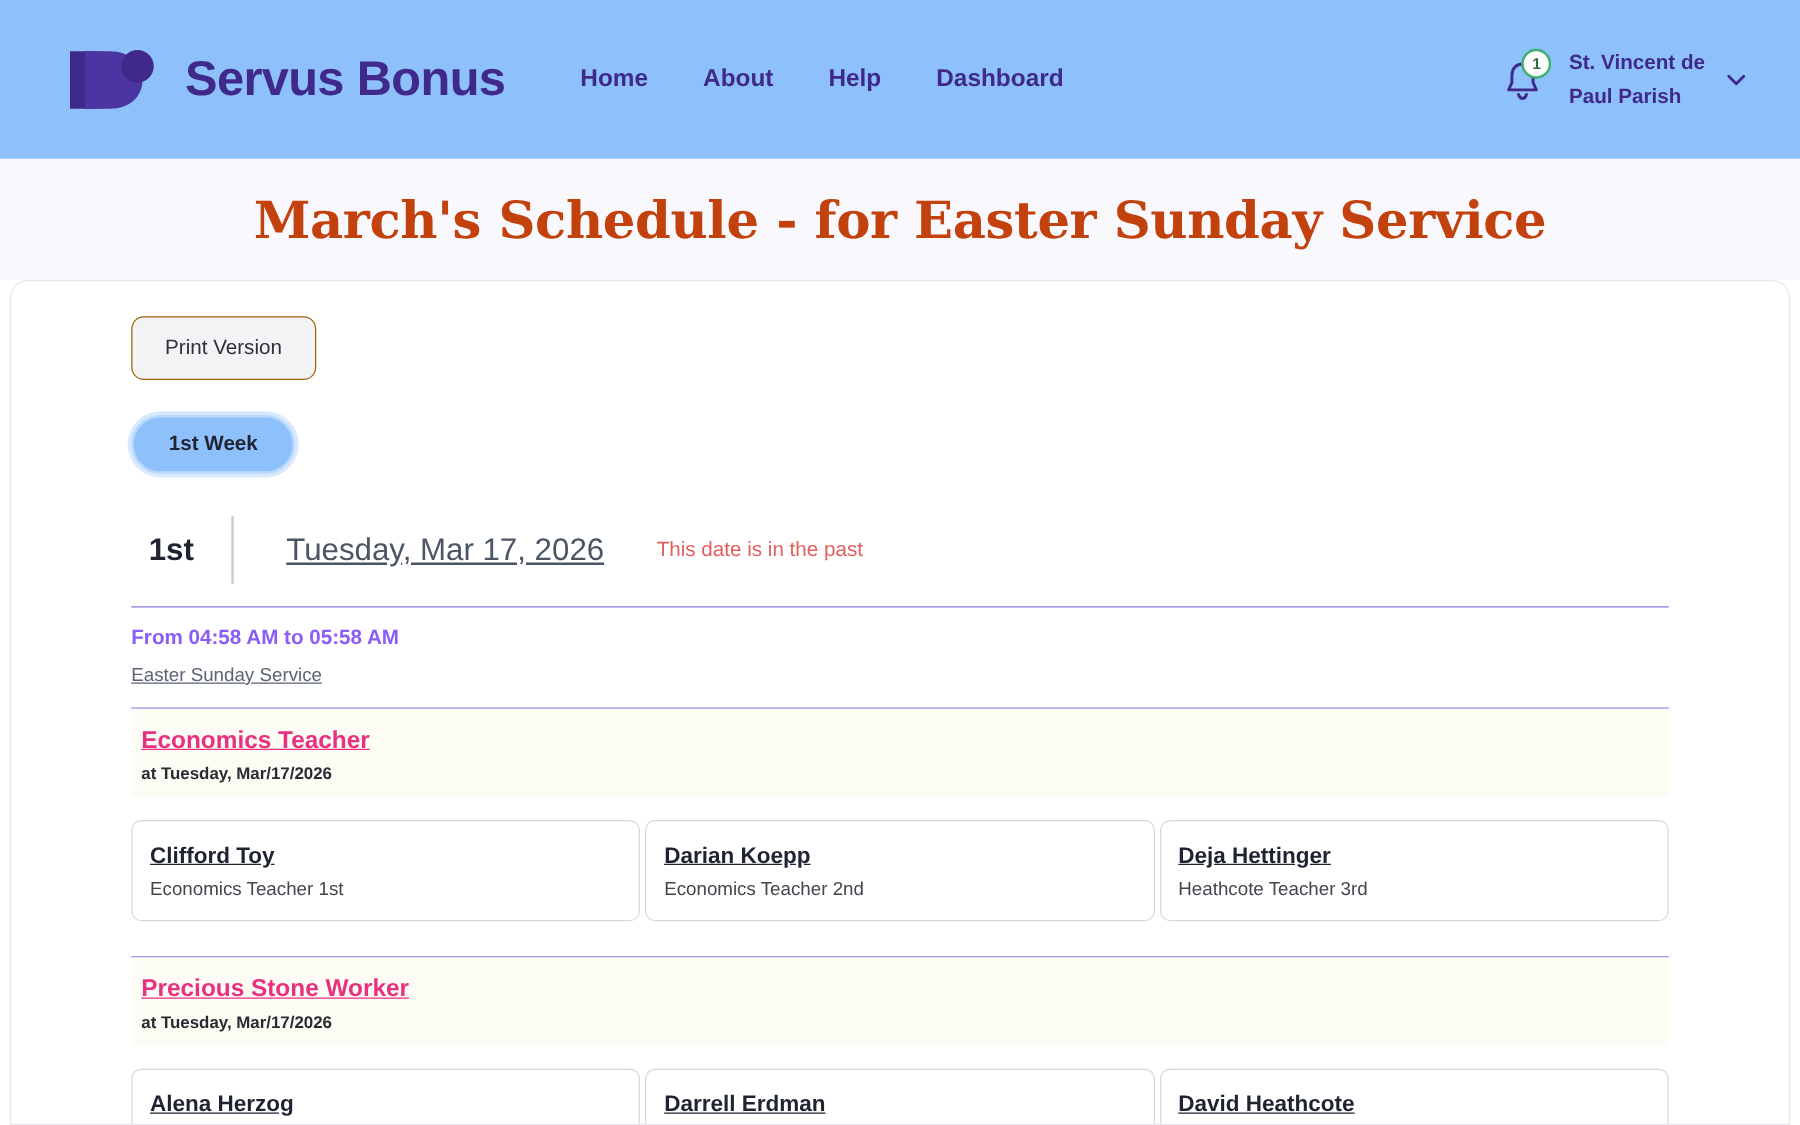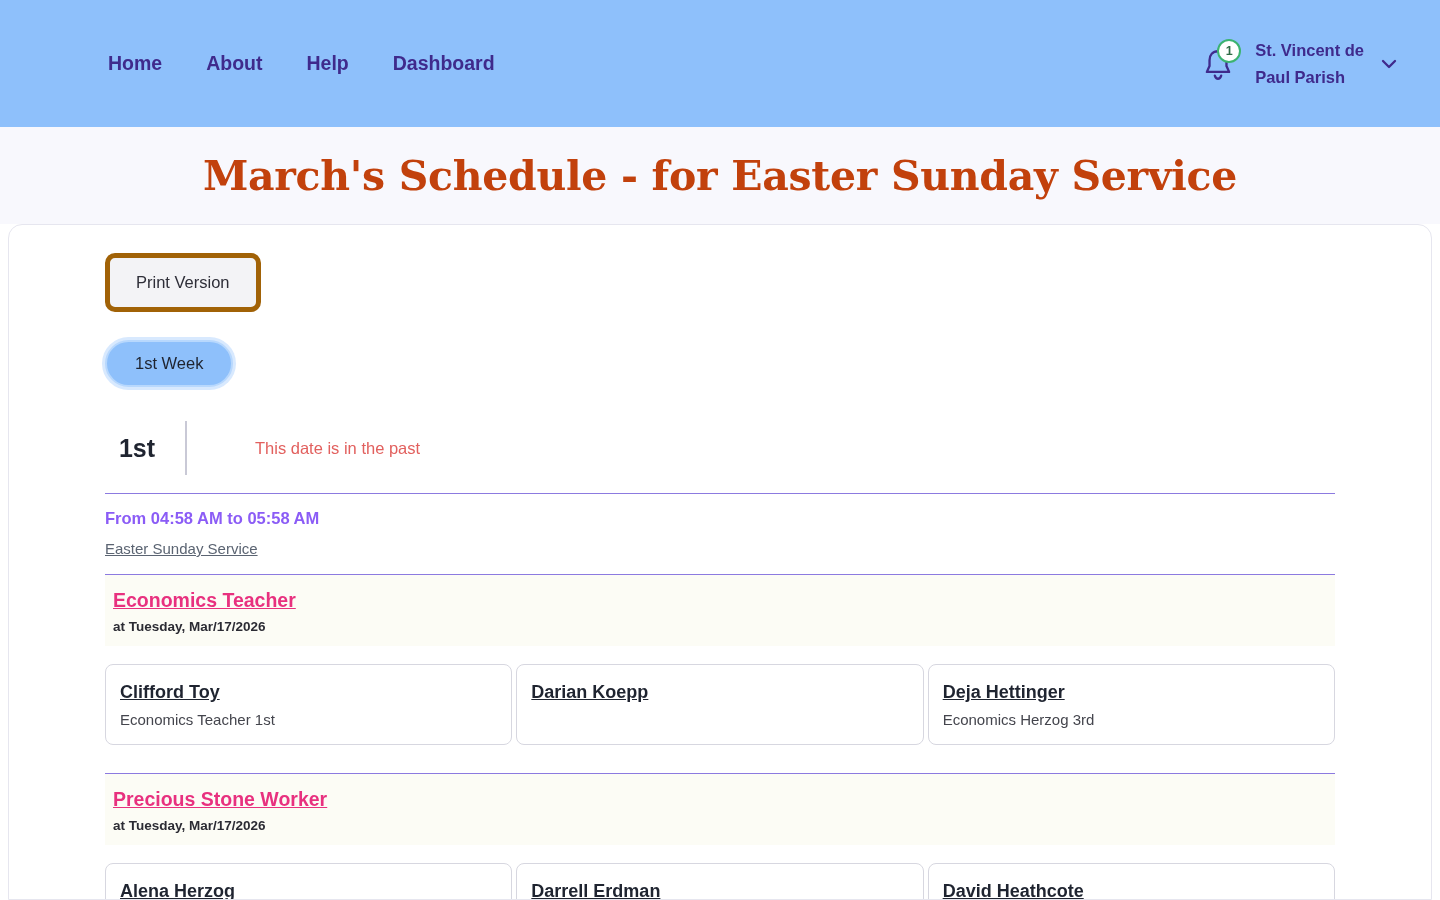--- a/index.html
+++ b/index.html
@@ -103,36 +103,36 @@
     height: 676px;
     padding: 28px 0 0 0;
     overflow: hidden;
     position: relative;
   }
   .inner { padding: 0 96px; }
 
   .btn-print {
     display: inline-block;
     background: #f3f3f6;
-    border: 5px solid #a16207;
+    border: 1px solid #a16207;
     border-radius: 10px;
     padding: 15px 26px;
     font-size: 16.5px;
     color: #2e2e38;
     font-weight: 500;
   }
   .week-pill {
     display: inline-block;
     margin-top: 28px;
     background: #8ec0fb;
     border: 2px solid #b8d8fd;
     border-radius: 24px;
     padding: 12px 28px;
     font-size: 16.5px;
-    font-weight: normal;
+    font-weight: bold;
     color: #1f2430;
     box-shadow: 0 0 0 3px rgba(142,192,251,0.35);
   }
 
   
   .day-row {
     margin-top: 34px;
     display: flex;
     align-items: center;
     gap: 16px;
@@ -228,20 +228,30 @@
   }
   .section-gap {
     border-bottom: 1px solid #8c7ae0;
     margin-top: 28px;
   }
 </style>
 </head>
 <body>
 
 <div class="header">
+  <div class="brand">
+    <span class="brand-logo">
+      <svg viewBox="0 0 82 62" width="82" height="62" aria-hidden="true">
+        <path d="M8 8 L8 54 L30 54 C44 54 52 44 52 31 C52 18 44 8 30 8 Z" fill="#3f2a8c"></path>
+        <path d="M20 8 L20 54 L40 54 C56 54 66 44 66 31 C66 18 56 8 40 8 Z" fill="#4b35a3"></path>
+        <circle cx="62" cy="20" r="13" fill="#3f2a8c"></circle>
+      </svg>
+    </span>
+    <span class="brand-name">Servus Bonus</span>
+  </div>
 
   <nav class="nav">
     <a href="#">Home</a>
     <a href="#">About</a>
     <a href="#">Help</a>
     <a href="#">Dashboard</a>
   </nav>
 
   <div class="header-right">
     <div class="bell-wrap">
@@ -272,44 +282,46 @@
 
     <button class="btn-print">Print Version</button>
 
     <div>
       <span class="week-pill">1st Week</span>
     </div>
 
     <div class="day-row">
       <span class="day-num">1st</span>
       <span class="day-divider"></span>
+      <a href="#" class="day-date">Tuesday, Mar 17, 2026</a>
       <span class="past-note">This date is in the past</span>
     </div>
 
     <div class="time-line">From 04:58 AM to 05:58 AM</div>
     <a href="#" class="service-link">Easter Sunday Service</a>
     <div class="rule"></div>
 
     
     <div>
       <div class="role-head">
         <a href="#" class="role-title">Economics Teacher</a>
         <div class="role-sub">at Tuesday, Mar/17/2026</div>
       </div>
       <div class="slot-grid">
         <div class="slot">
           <a href="#" class="slot-name">Clifford Toy</a>
           <div class="slot-role">Economics Teacher 1st</div>
         </div>
         <div class="slot">
           <a href="#" class="slot-name">Darian Koepp</a>
+          <div class="slot-role">Economics Teacher 2nd</div>
         </div>
         <div class="slot">
           <a href="#" class="slot-name">Deja Hettinger</a>
-          <div class="slot-role">Economics Herzog 3rd</div>
+          <div class="slot-role">Heathcote Teacher 3rd</div>
         </div>
       </div>
       <div class="section-gap"></div>
     </div>
 
     
     <div>
       <div class="role-head">
         <a href="#" class="role-title">Precious Stone Worker</a>
         <div class="role-sub">at Tuesday, Mar/17/2026</div>

